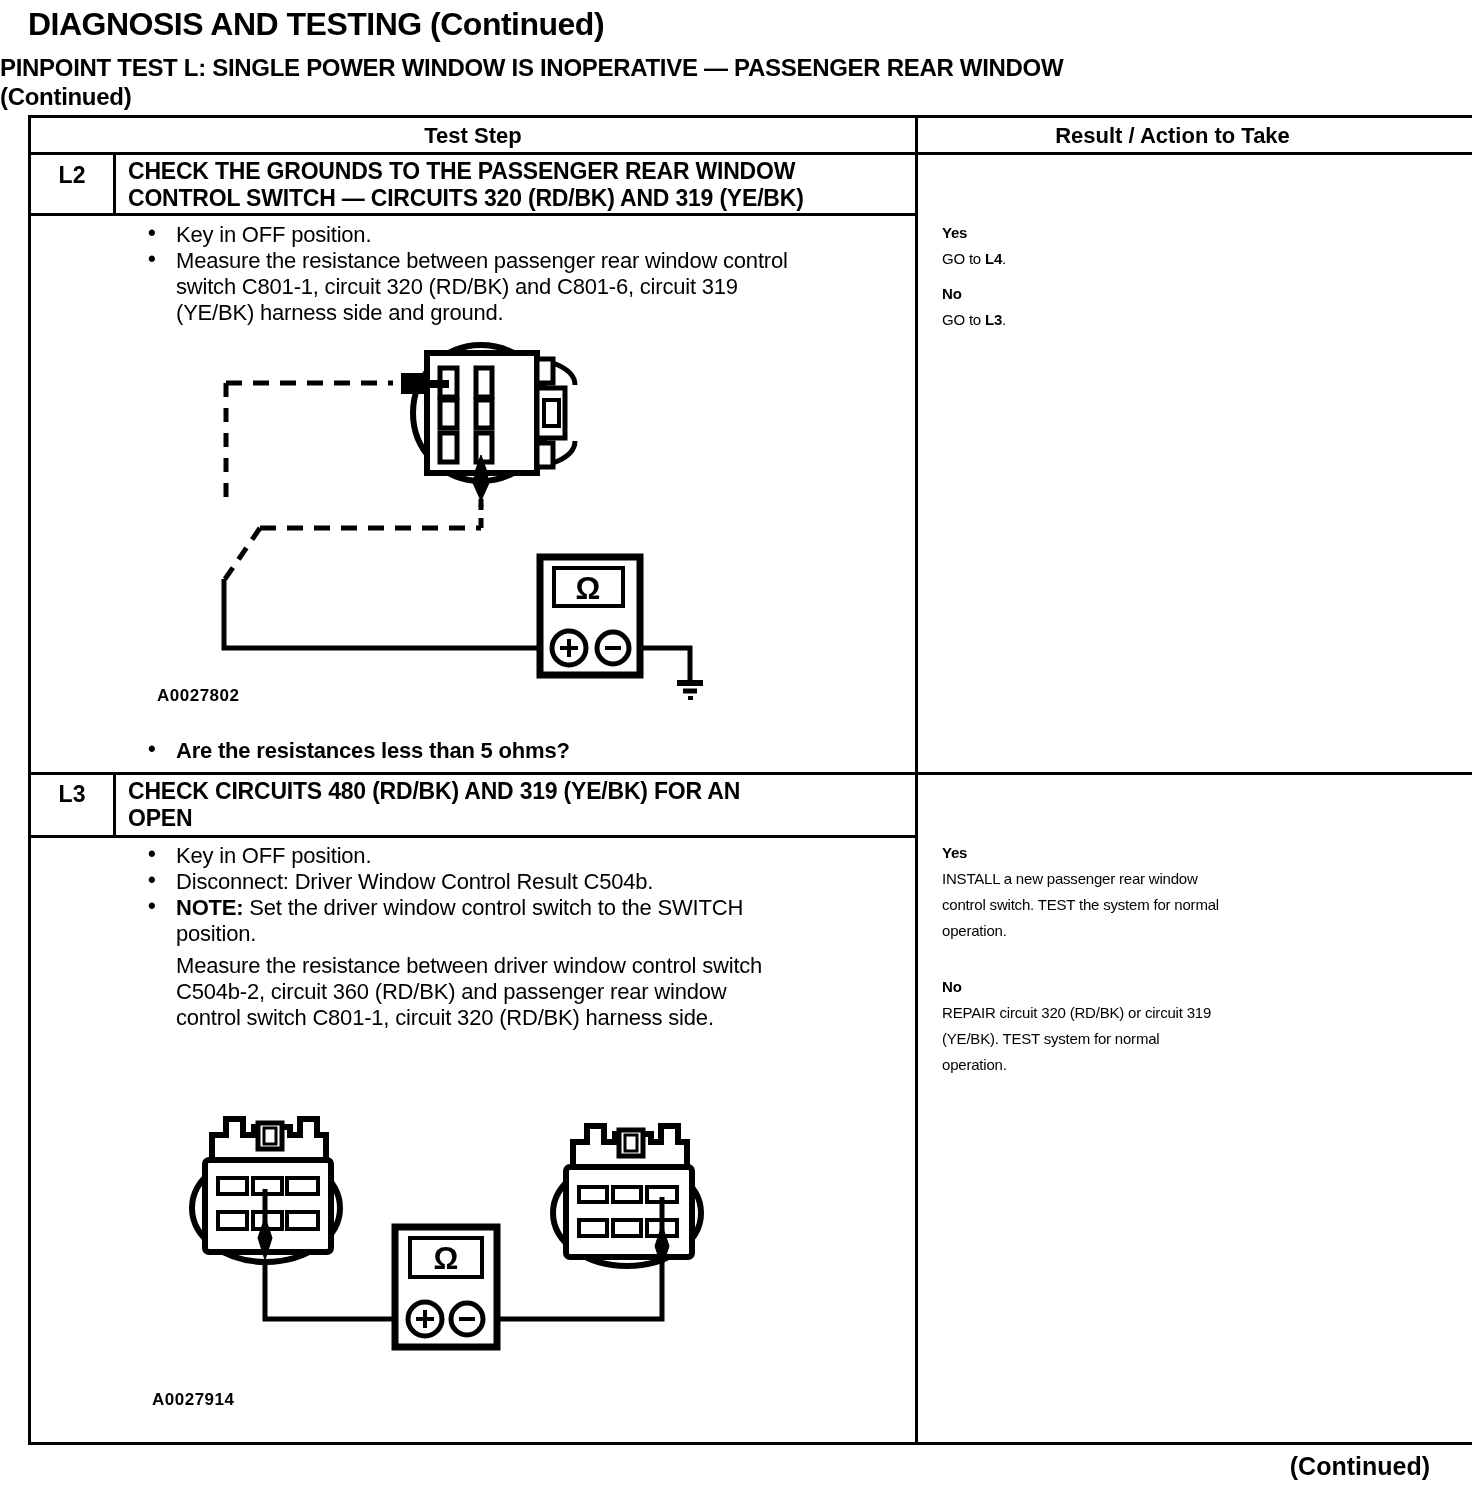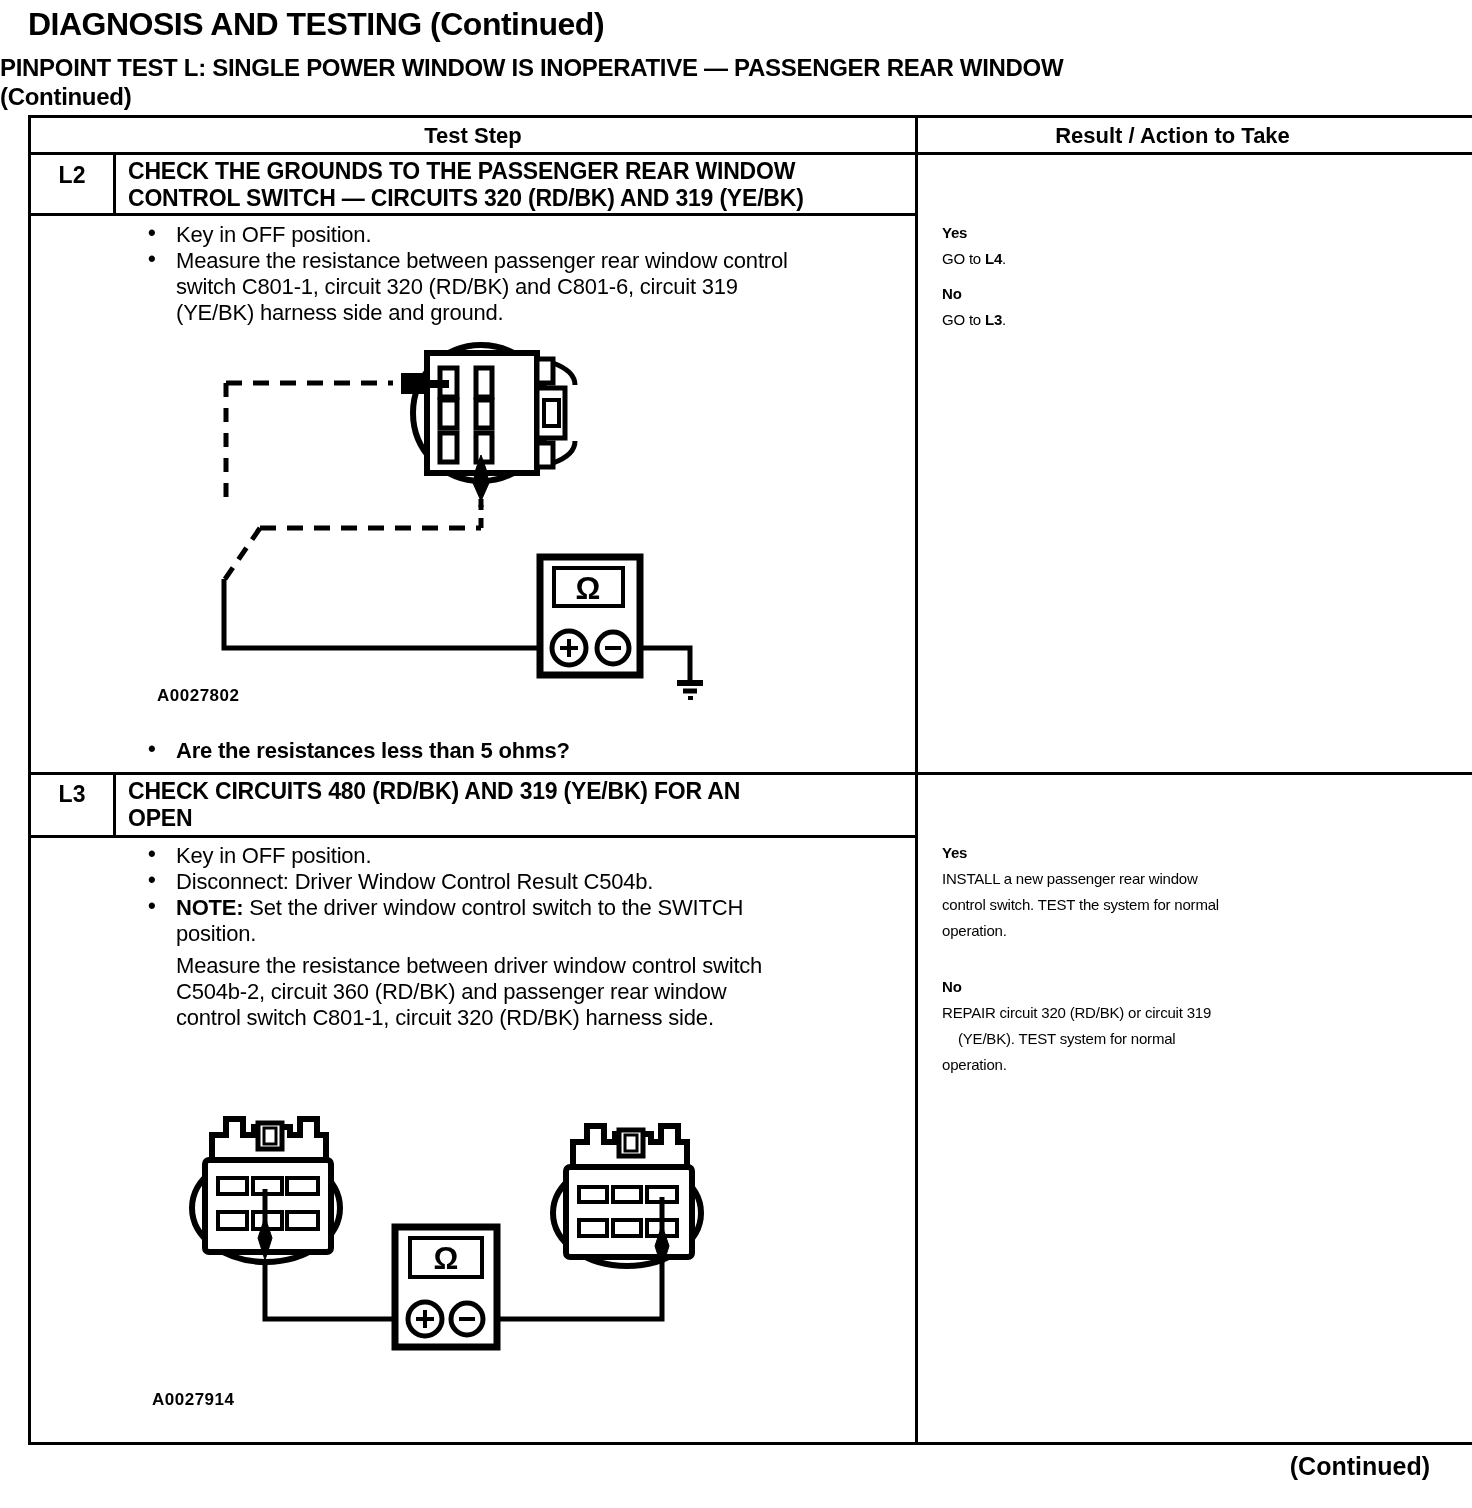--- a/index.html
+++ b/index.html
@@ -218,18 +218,18 @@
     </g>
   </svg>
   <div class="fig-label" style="left:121px;top:1272px;">A0027914</div>
 
   <div class="result-line bold" style="top:722px;">Yes</div>
   <div class="result-line" style="top:748px;">INSTALL a new passenger rear window</div>
   <div class="result-line" style="top:774px;">control switch. TEST the system for normal</div>
   <div class="result-line" style="top:800px;">operation.</div>
   <div class="result-line bold" style="top:856px;">No</div>
   <div class="result-line" style="top:882px;">REPAIR circuit 320 (RD/BK) or circuit 319</div>
-  <div class="result-line" style="top:908px;margin-left:16px;">(YE/BK). TEST system for normal</div>
+  <div class="result-line" style="top:908px;">(YE/BK). TEST system for normal</div>
   <div class="result-line" style="top:934px;">operation.</div>
 
 </div>
 
 <div class="abs" id="footer-continued">(Continued)</div>
 
 </body></html>

